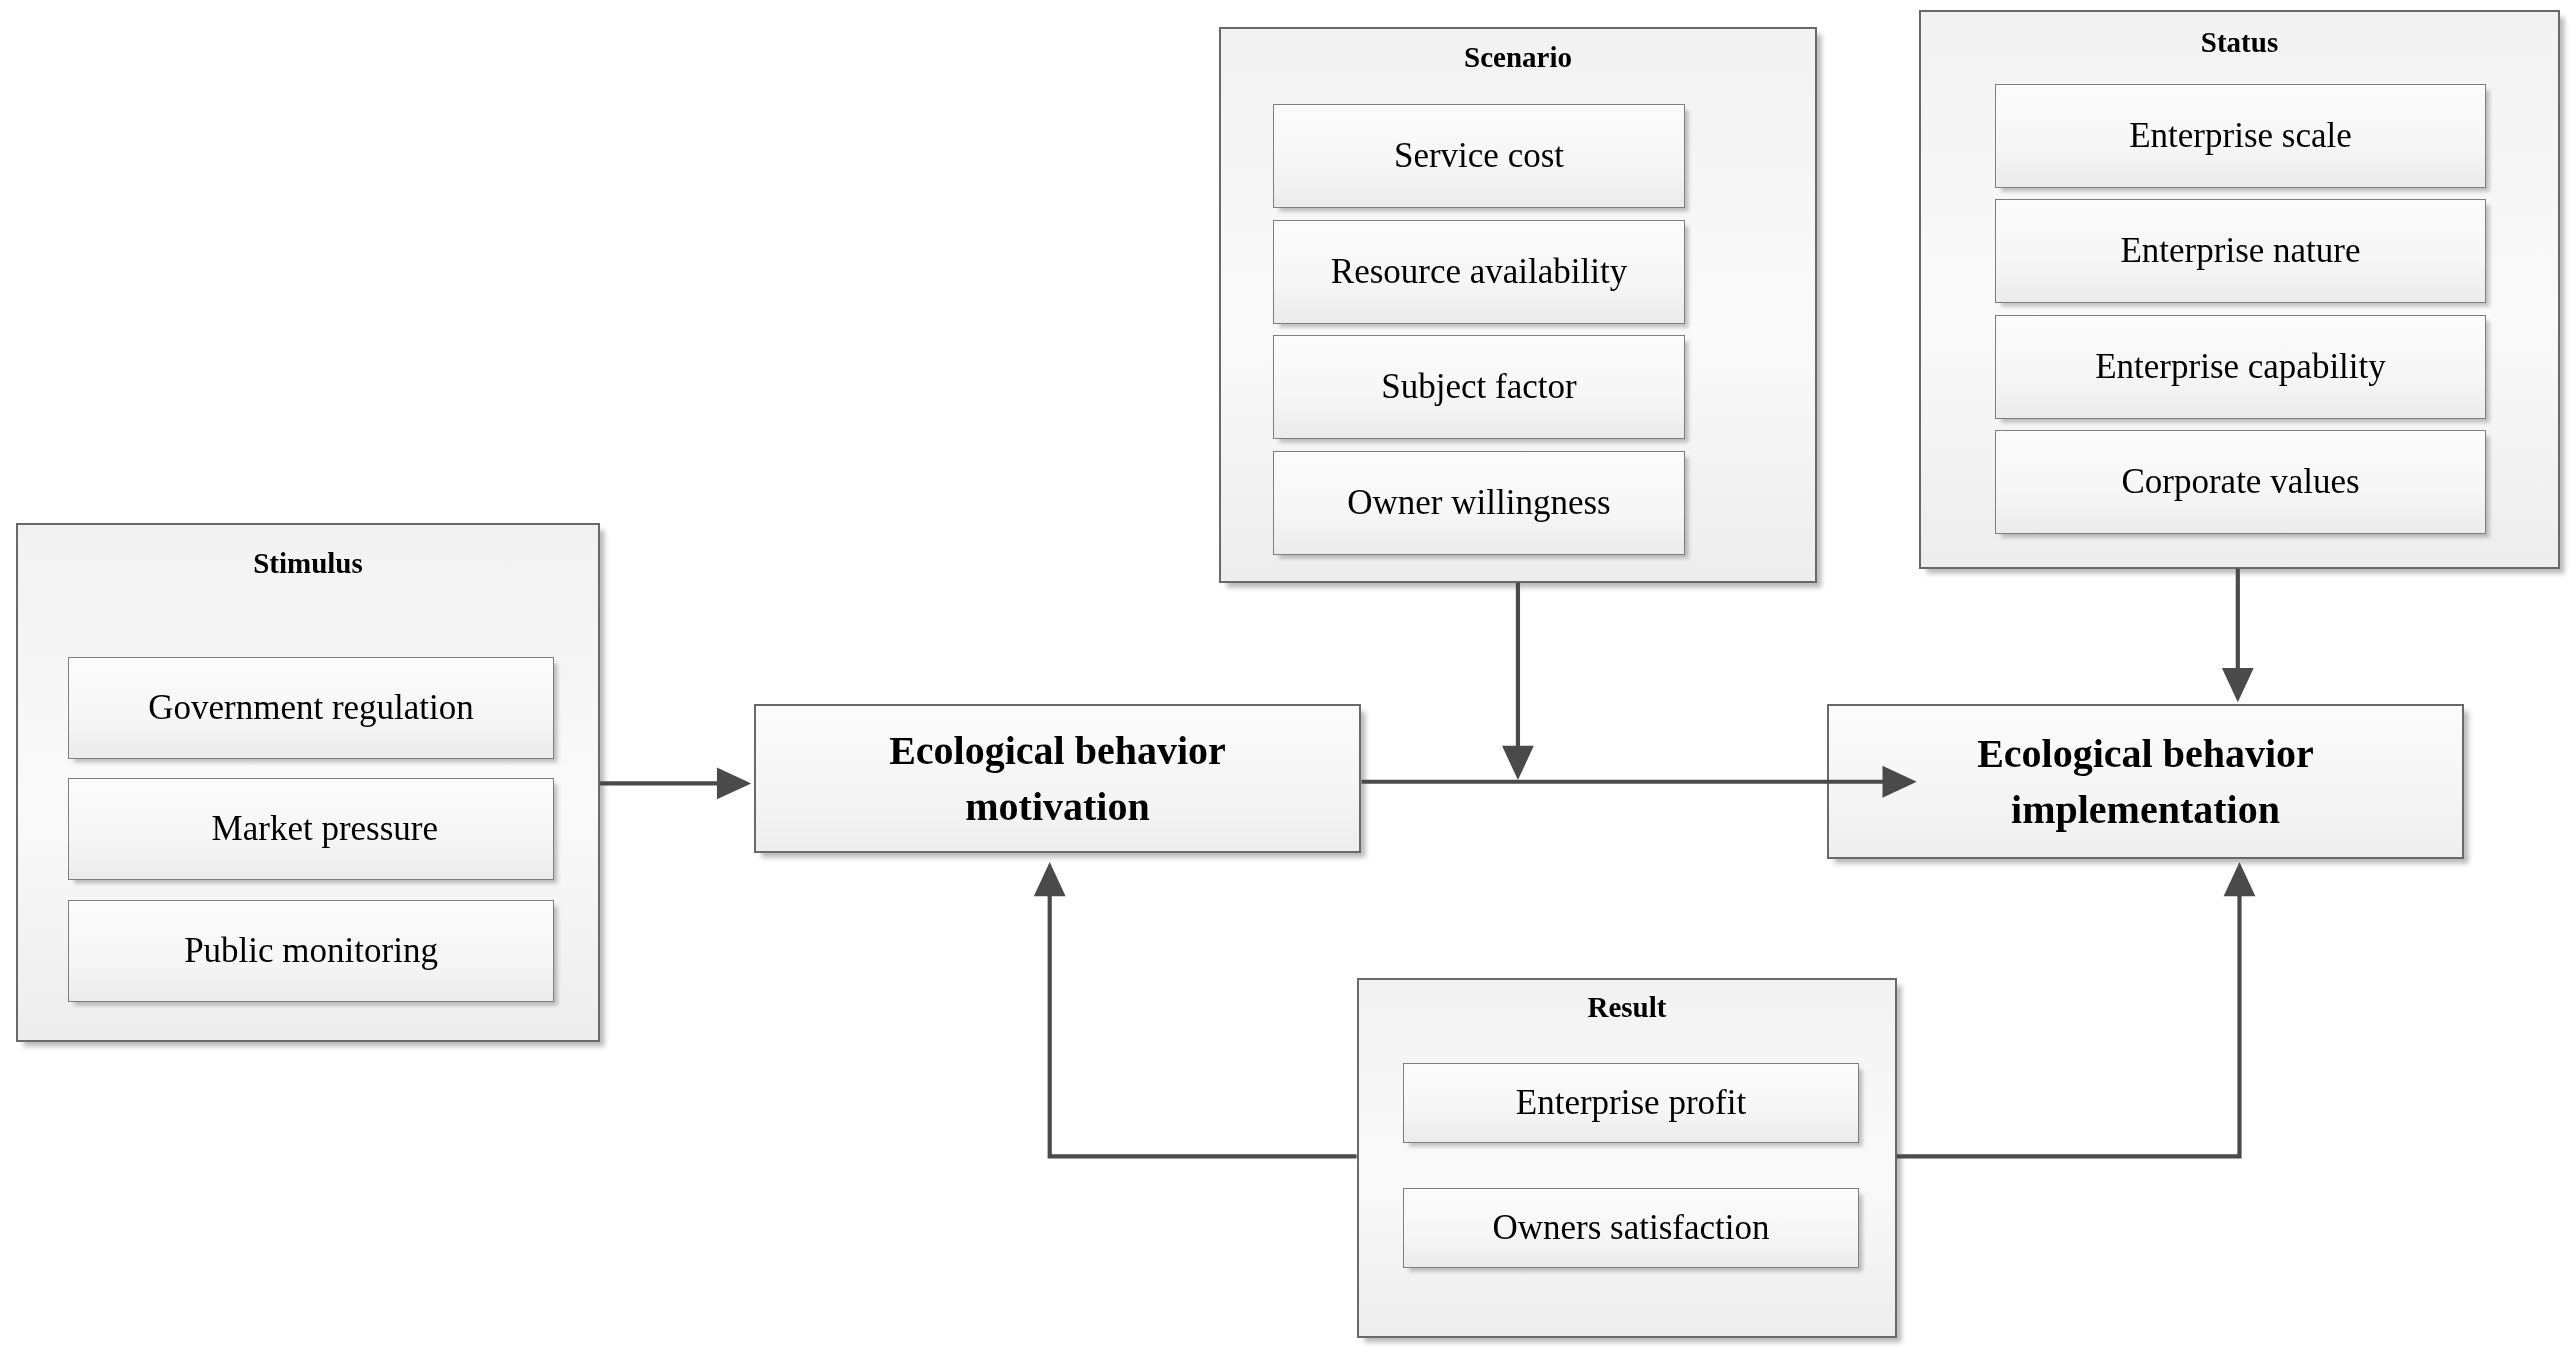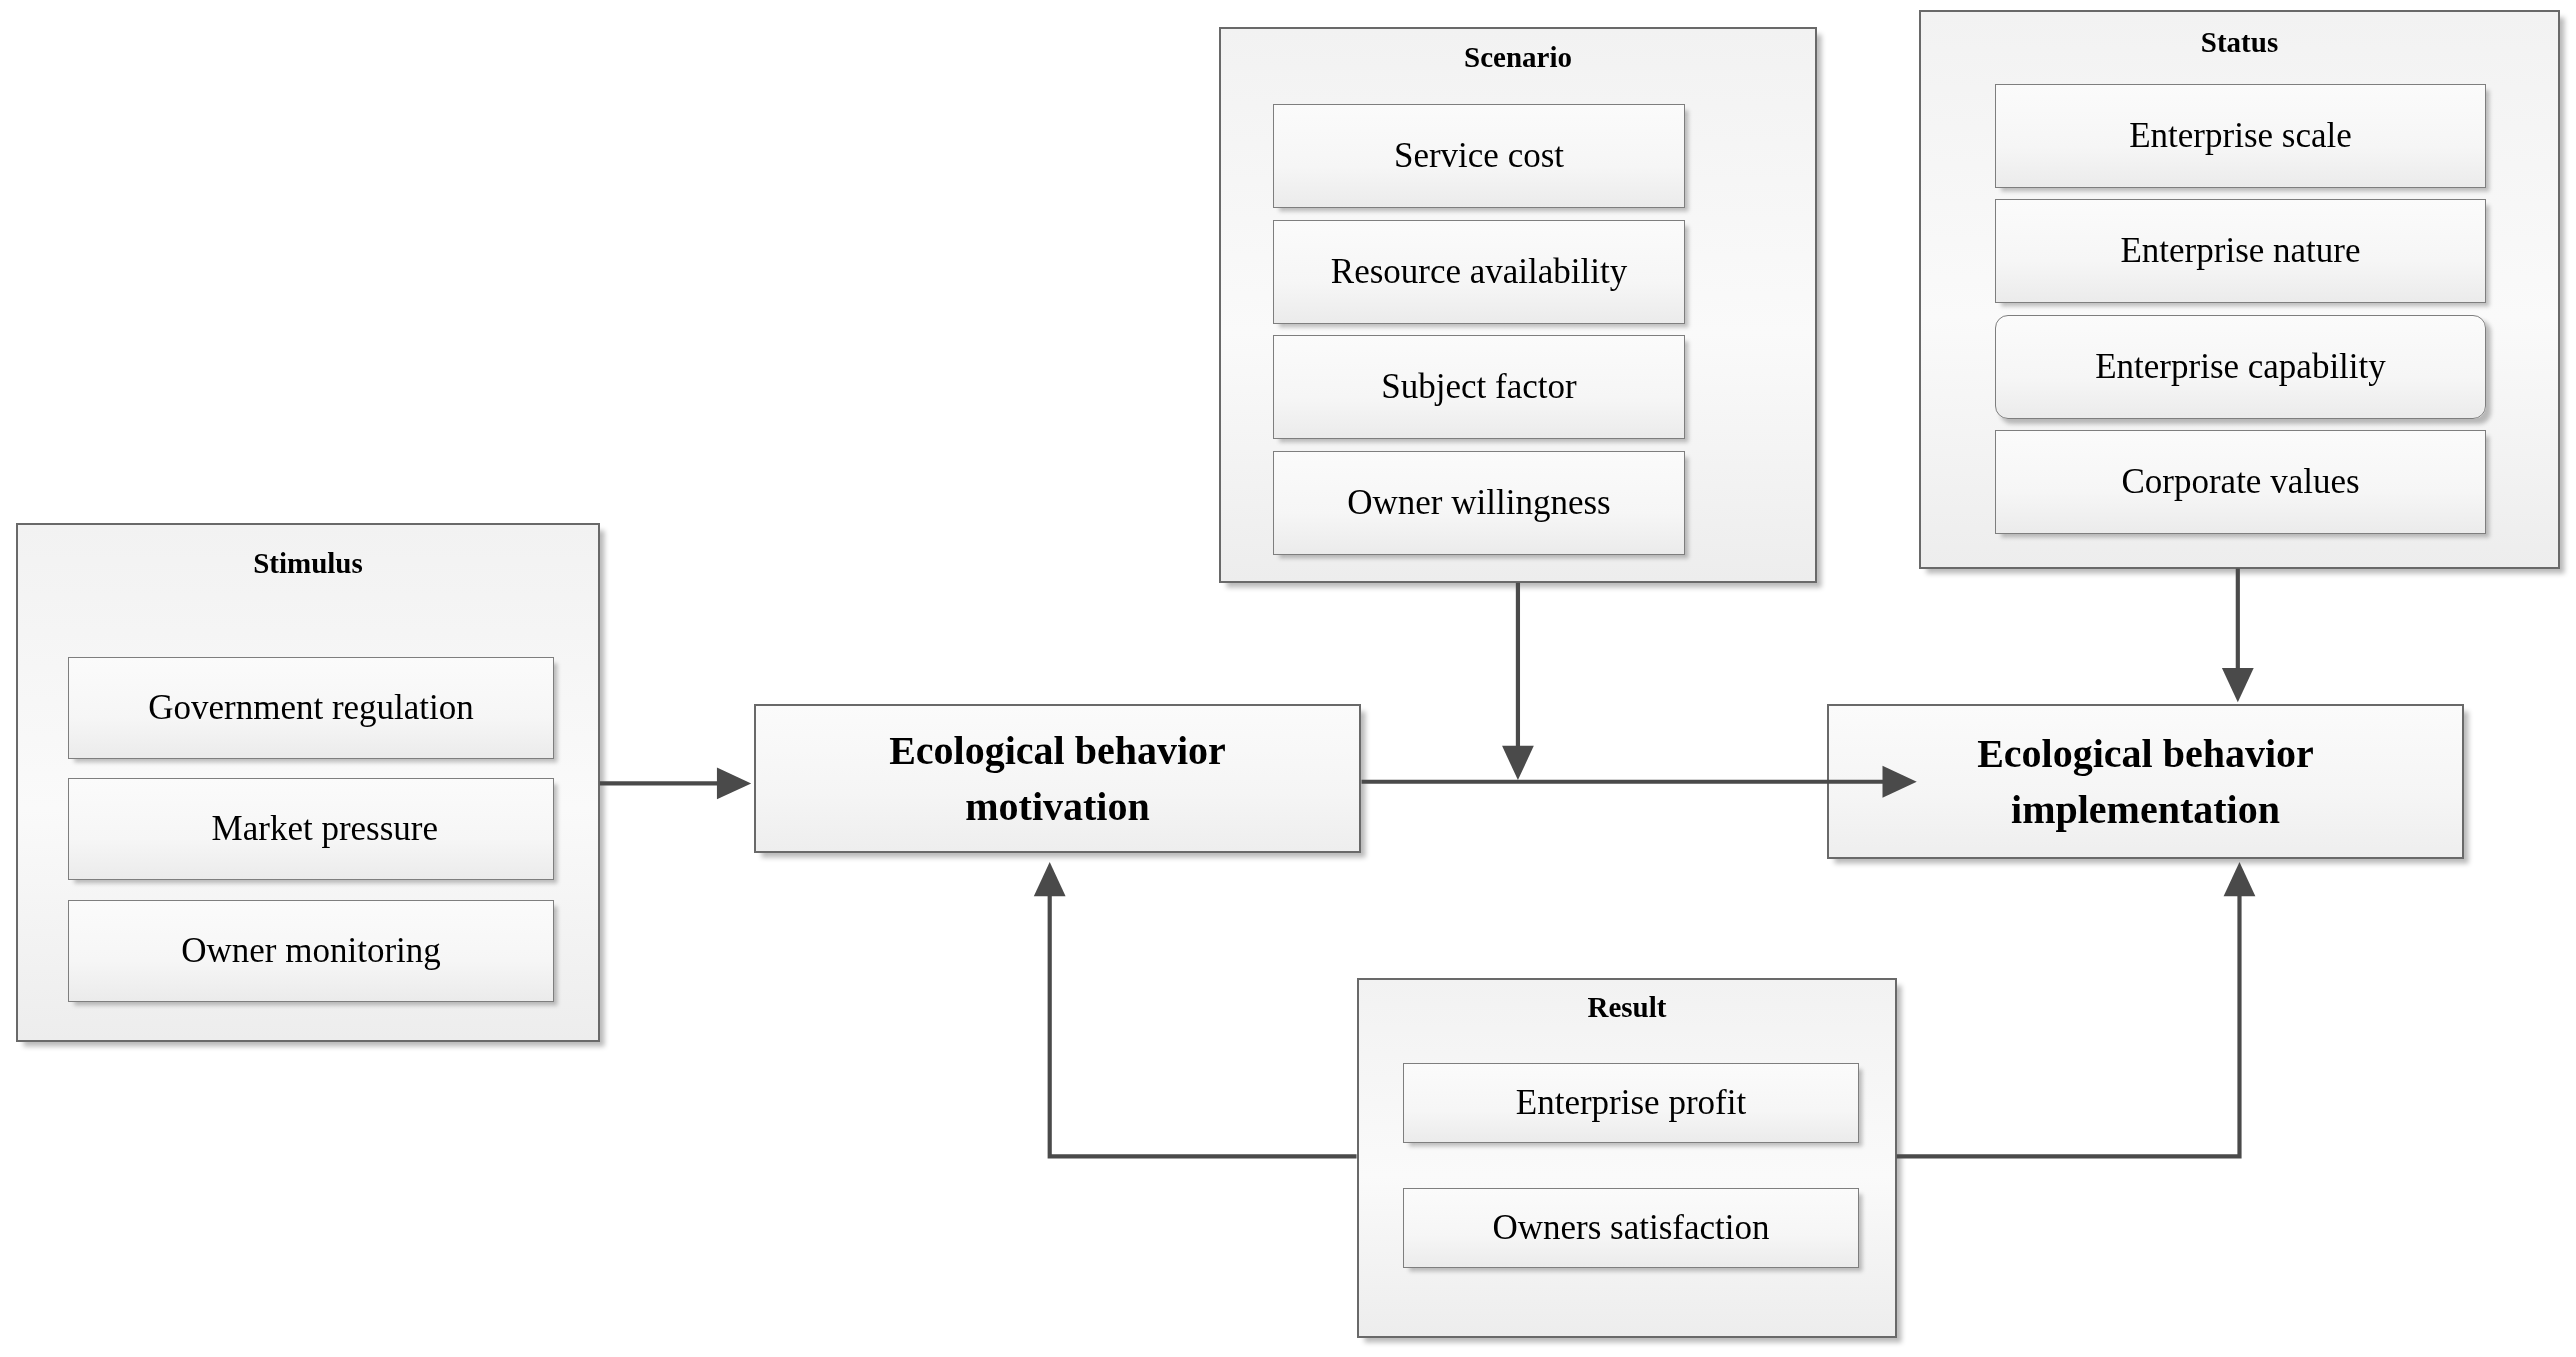--- a/index.html
+++ b/index.html
@@ -66,40 +66,40 @@
   #g-stimulus .i0{top:132px;} #g-stimulus .i1{top:253px;padding-left:36px;} #g-stimulus .i2{top:375px;}
 
   #g-scenario{left:1219px;top:27px;width:598px;height:556px;}
   #g-scenario .group-title{top:13.4px;}
   #g-scenario .item{left:52px;width:412px;height:104px;}
   #g-scenario .i0{top:75px;} #g-scenario .i1{top:191px;} #g-scenario .i2{top:306px;} #g-scenario .i3{top:422px;}
 
   #g-status{left:1919px;top:10px;width:641px;height:559px;}
   #g-status .group-title{top:15px;}
   #g-status .item{left:74px;width:491px;height:104px;}
-  #g-status .i0{top:72px;} #g-status .i1{top:187px;} #g-status .i2{top:303px;border-radius:13px;} #g-status .i3{top:418px;}
+  #g-status .i0{top:72px;} #g-status .i1{top:187px;} #g-status .i2{top:303px;} #g-status .i3{top:418px;}
 
   #g-result{left:1357px;top:978px;width:540px;height:360px;}
   #g-result .group-title{top:11.7px;}
   #g-result .item{left:44px;width:456px;height:80px;}
   #g-result .i0{top:83px;} #g-result .i1{top:208px;}
 
   #n-motivation{left:754px;top:704px;width:607px;height:149px;}
   #n-implementation{left:1827px;top:704px;width:637px;height:155px;}
 </style>
 </head>
 <body>
 
 <div class="canvas">
 
   <div class="group" id="g-stimulus">
     <div class="group-title">Stimulus</div>
     <div class="item i0">Government regulation</div>
     <div class="item i1">Market pressure</div>
-    <div class="item i2">Owner monitoring</div>
+    <div class="item i2">Public monitoring</div>
   </div>
 
   <div class="group" id="g-scenario">
     <div class="group-title">Scenario</div>
     <div class="item i0">Service cost</div>
     <div class="item i1">Resource availability</div>
     <div class="item i3">Owner willingness</div>
     <div class="item i2">Subject factor</div>
   </div>
 

